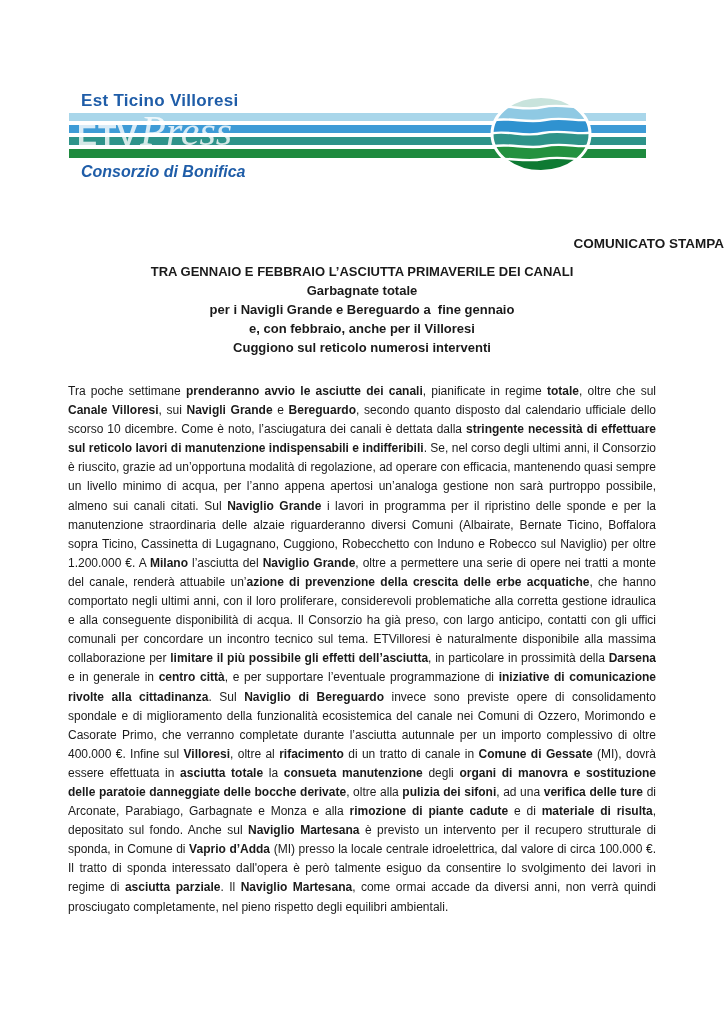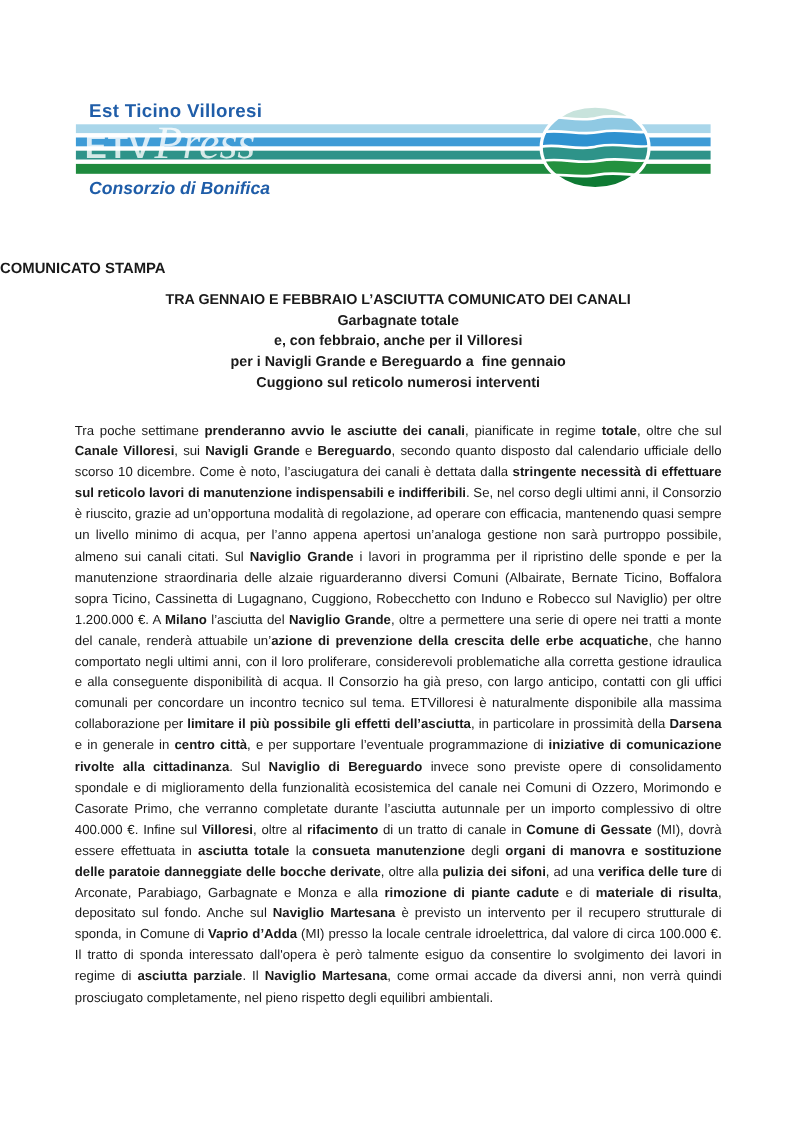--- a/index.html
+++ b/index.html
@@ -37,21 +37,21 @@
   .globe { position: absolute; left: 489px; top: 94px; z-index: 4; }
   .brand-bottom {
     position: absolute; left: 81px; top: 163px;
     font-size: 16px; font-weight: 700; font-style: italic;
     color: var(--brand-blue, #1F5DA8);
   }
 
   
   .doc-title {
     position: absolute; top: 236px; left: 0; width: 100%;
-    margin: 0; text-align: left;
+    margin: 0; text-align: right;
     font-size: 13.5px; font-weight: 700;
     color: var(--text-color, #1A1A1A);
   }
   .subtitles {
     position: absolute; top: 262px; left: 0; width: 100%;
     text-align: center; font-size: 13px; font-weight: 700;
     line-height: 19px; color: var(--text-color, #1A1A1A);
   }
   .subtitles div { white-space: pre-wrap; }
   .body-text {
@@ -104,22 +104,22 @@
       </g>
       <ellipse cx="52" cy="40" rx="49" ry="37.5" fill="none" stroke="#ffffff" stroke-width="3"></ellipse>
     </svg>
 
     <div class="brand-bottom">Consorzio di Bonifica</div>
   </header>
 
   <h1 class="doc-title">COMUNICATO STAMPA</h1>
 
   <div class="subtitles">
-    <div>TRA GENNAIO E FEBBRAIO L’ASCIUTTA COMUNICATO DEI CANALI</div>
+    <div>TRA GENNAIO E FEBBRAIO L’ASCIUTTA PRIMAVERILE DEI CANALI</div>
     <div>Garbagnate totale</div>
+    <div>per i Navigli Grande e Bereguardo a  fine gennaio</div>
     <div>e, con febbraio, anche per il Villoresi</div>
-    <div>per i Navigli Grande e Bereguardo a  fine gennaio</div>
     <div>Cuggiono sul reticolo numerosi interventi</div>
   </div>
 
   <p class="body-text"><span>Tra poche settimane </span><b>prenderanno avvio le asciutte dei canali</b><span>, pianificate in regime </span><b>totale</b><span>, oltre che sul </span><b>Canale Villoresi</b><span>, sui </span><b>Navigli Grande</b><span> e </span><b>Bereguardo</b><span>, secondo quanto disposto dal calendario ufficiale dello scorso 10 dicembre. Come è noto, l’asciugatura dei canali è dettata dalla </span><b>stringente necessità di effettuare sul reticolo lavori di manutenzione indispensabili e indifferibili</b><span>. Se, nel corso degli ultimi anni, il Consorzio è riuscito, grazie ad un’opportuna modalità di regolazione, ad operare con efficacia, mantenendo quasi sempre un livello minimo di acqua, per l’anno appena apertosi un’analoga gestione non sarà purtroppo possibile, almeno sui canali citati. Sul </span><b>Naviglio Grande</b><span> i lavori in programma per il ripristino delle sponde e per la manutenzione straordinaria delle alzaie riguarderanno diversi Comuni (Albairate, Bernate Ticino, Boffalora sopra Ticino, Cassinetta di Lugagnano, Cuggiono, Robecchetto con Induno e Robecco sul Naviglio) per oltre 1.200.000 €. A </span><b>Milano</b><span> l’asciutta del </span><b>Naviglio Grande</b><span>, oltre a permettere una serie di opere nei tratti a monte del canale, renderà attuabile un’</span><b>azione di prevenzione della crescita delle erbe acquatiche</b><span>, che hanno comportato negli ultimi anni, con il loro proliferare, considerevoli problematiche alla corretta gestione idraulica e alla conseguente disponibilità di acqua. Il Consorzio ha già preso, con largo anticipo, contatti con gli uffici comunali per concordare un incontro tecnico sul tema. ETVilloresi è naturalmente disponibile alla massima collaborazione per </span><b>limitare il più possibile gli effetti dell’asciutta</b><span>, in particolare in prossimità della </span><b>Darsena</b><span> e in generale in </span><b>centro città</b><span>, e per supportare l’eventuale programmazione di </span><b>iniziative di comunicazione rivolte alla cittadinanza</b><span>. Sul </span><b>Naviglio di Bereguardo</b><span> invece sono previste opere di consolidamento spondale e di miglioramento della funzionalità ecosistemica del canale nei Comuni di Ozzero, Morimondo e Casorate Primo, che verranno completate durante l’asciutta autunnale per un importo complessivo di oltre 400.000 €. Infine sul </span><b>Villoresi</b><span>, oltre al </span><b>rifacimento</b><span> di un tratto di canale in </span><b>Comune di Gessate</b><span> (MI), dovrà essere effettuata in </span><b>asciutta totale</b><span> la </span><b>consueta manutenzione</b><span> degli </span><b>organi di manovra e sostituzione delle paratoie danneggiate delle bocche derivate</b><span>, oltre alla </span><b>pulizia dei sifoni</b><span>, ad una </span><b>verifica delle ture</b><span> di Arconate, Parabiago, Garbagnate e Monza e alla </span><b>rimozione di piante cadute</b><span> e di </span><b>materiale di risulta</b><span>, depositato sul fondo. Anche sul </span><b>Naviglio Martesana</b><span> è previsto un intervento per il recupero strutturale di sponda, in Comune di </span><b>Vaprio d’Adda</b><span> (MI) presso la locale centrale idroelettrica, dal valore di circa 100.000 €. Il tratto di sponda interessato dall'opera è però talmente esiguo da consentire lo svolgimento dei lavori in regime di </span><b>asciutta parziale</b><span>. Il </span><b>Naviglio Martesana</b><span>, come ormai accade da diversi anni, non verrà quindi prosciugato completamente, nel pieno rispetto degli equilibri ambientali.</span></p>
 
 </div>
 
 </body></html>

